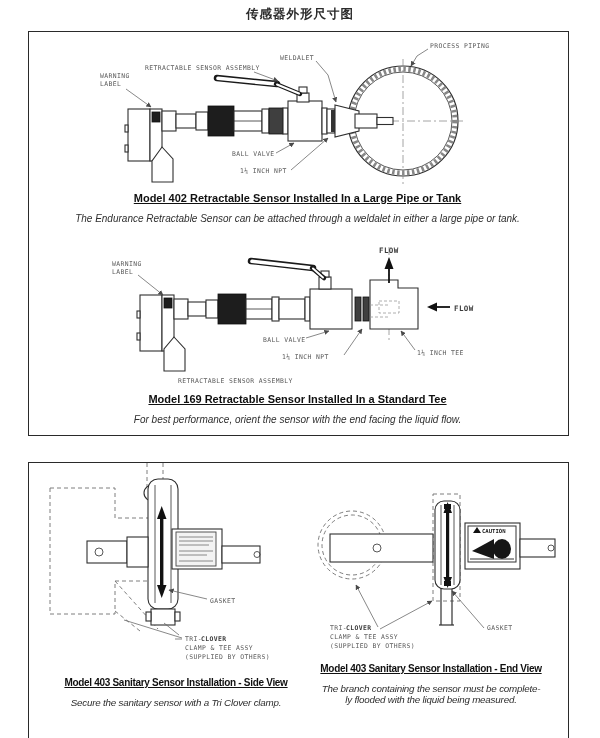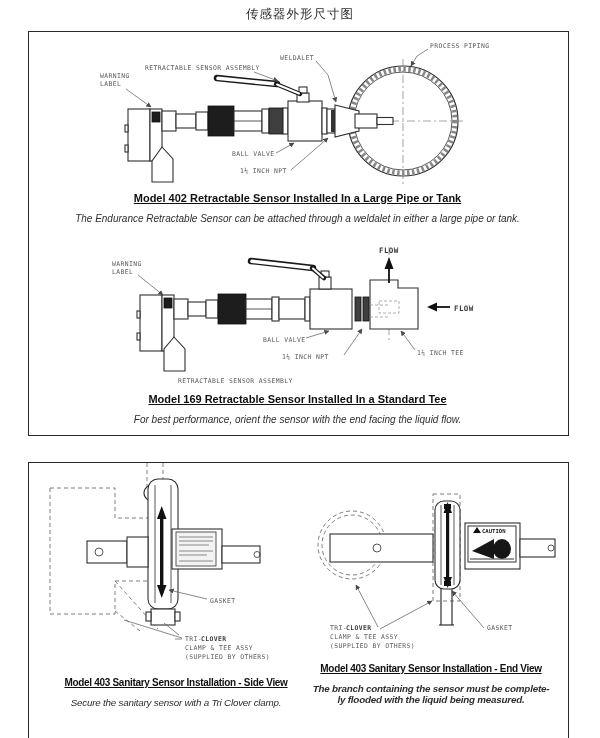--- a/index.html
+++ b/index.html
@@ -2,37 +2,37 @@
 <html><head>
 <meta charset="utf-8">
 <style>
   html,body{margin:0;padding:0;}
   body{
     width:600px;height:738px;position:relative;background:#ffffff;
     font-family:"Liberation Sans",sans-serif;overflow:hidden;
   }
   .page-title{
     position:absolute;top:6px;left:0;width:600px;text-align:center;
-    font-size:12.5px;font-weight:normal;color:#2b2b2b;letter-spacing:1px;
+    font-size:12.5px;font-weight:bold;color:#2b2b2b;letter-spacing:1px;
   }
   .panel{
     position:absolute;left:28px;width:541px;border:1.6px solid #2a2a2a;
     background:#fff;box-sizing:border-box;
   }
   #panel1{top:31px;height:405px;}
   #panel2{top:462px;height:328px;}
   .dwg{position:absolute;}
   .cap{
     position:absolute;text-align:center;color:#101010;
   }
   .cap .t{font-size:11px;font-weight:bold;white-space:nowrap;text-decoration:underline;}
   .cap .s{font-size:10px;font-style:italic;color:#2e2e2e;margin-top:9px;white-space:nowrap;}
   .cap.small .t{font-size:10px;letter-spacing:-0.3px;}
   .cap.small .s{font-size:9.8px;letter-spacing:-0.2px;}
-  .cap.small .s.wrap{white-space:normal;line-height:1.15;font-weight:bold;}
+  .cap.small .s.wrap{white-space:normal;line-height:1.15;}
   
   .w{fill:#ffffff;stroke:#2f2f2f;stroke-width:1.1;}
   .thin{fill:none;stroke:#2f2f2f;stroke-width:0.8;}
   .ln{fill:none;stroke:#2f2f2f;stroke-width:1.2;}
   .cl{fill:none;stroke:#8d8d8d;stroke-width:0.8;stroke-dasharray:8 3 2 3;}
   .hid{fill:none;stroke:#9a9a9a;stroke-width:0.8;stroke-dasharray:3 2;}
   .dash{fill:none;stroke:#6f6f6f;stroke-width:0.9;stroke-dasharray:4 3;}
   .leader{fill:none;stroke:#6a6a6a;stroke-width:0.8;}
   .cad{
     font-family:"DejaVu Sans Mono",monospace;font-size:6.4px;fill:#5a5a5a;

